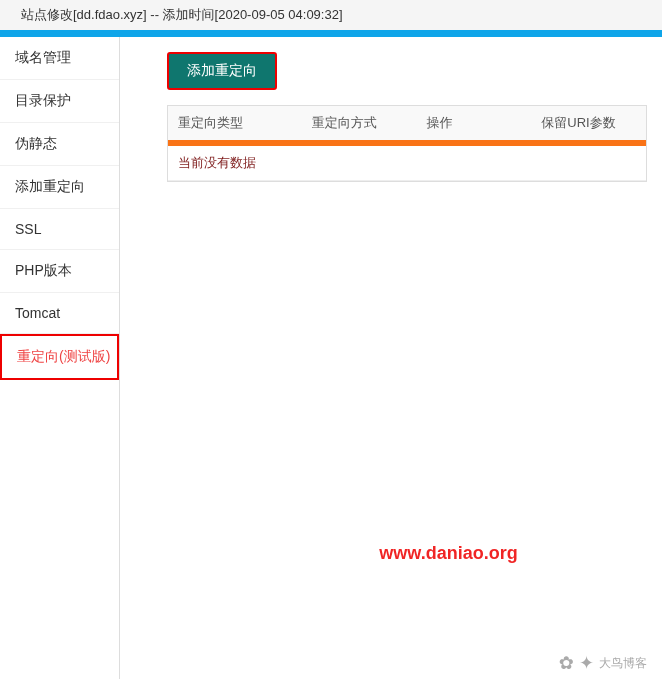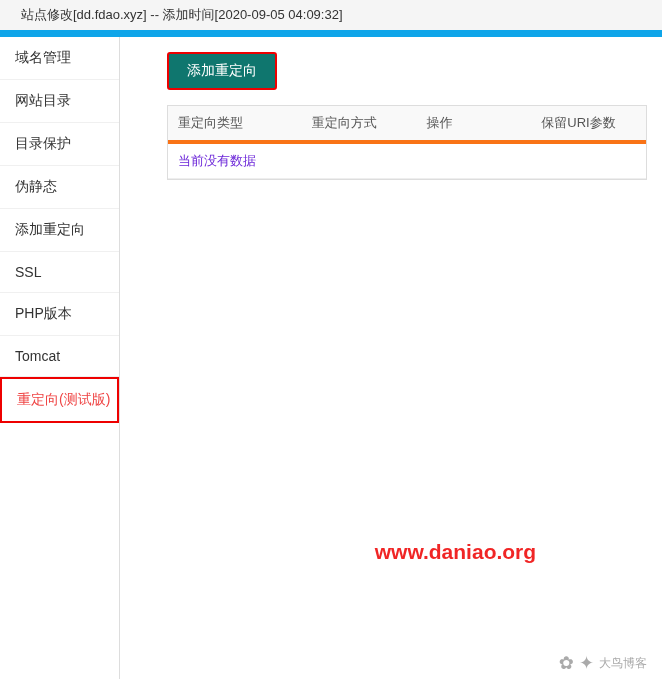--- a/index.html
+++ b/index.html
@@ -70,48 +70,48 @@
     }
 
     .table-wrapper {
       border: 1px solid #ddd;
       width: 100%;
     }
 
     .table-header {
       display: flex;
       background: #f9f9f9;
-      border-bottom: 4px solid #f97316;
+      border-bottom: 6px solid #f97316;
       font-size: 13px;
       color: #555;
     }
 
     .table-header .col, .table-row-data .col {
       padding: 8px 10px;
       flex: 1;
     }
 
     .table-header .col:first-child, .table-row-data .col:first-child {
       flex: 1.2;
     }
 
     .table-row-data {
       display: flex;
       border-bottom: 1px solid #eee;
       font-size: 13px;
-      color: #6d28d9;
+      color: #7f1d1d;
     }
 
     .watermark {
       position: absolute;
       bottom: 120px;
       left: 50%;
       transform: translateX(-20%);
       color: #e00;
-      font-size: 21px;
+      font-size: 18px;
       font-weight: bold;
       opacity: 0.85;
     }
 
     .footer-logo {
       position: absolute;
       bottom: 10px;
       right: 15px;
       color: #aaa;
       font-size: 12px;
@@ -129,21 +129,20 @@
 <body>
 
 <div class="top-bar">
   <span>站点修改[dd.fdao.xyz] -- 添加时间[2020-09-05 04:09:32]</span>
 </div>
 
 <div class="layout">
 
   <div class="sidebar">
     <div class="sidebar-item">域名管理</div>
-    <div class="sidebar-item">网站目录</div>
     <div class="sidebar-item">目录保护</div>
     <div class="sidebar-item">伪静态</div>
     <div class="sidebar-item">添加重定向</div>
     <div class="sidebar-item">SSL</div>
     <div class="sidebar-item">PHP版本</div>
     <div class="sidebar-item">Tomcat</div>
     <div class="sidebar-item active-highlight">重定向(测试版)</div>
   </div>
 
   <div class="main-content">

